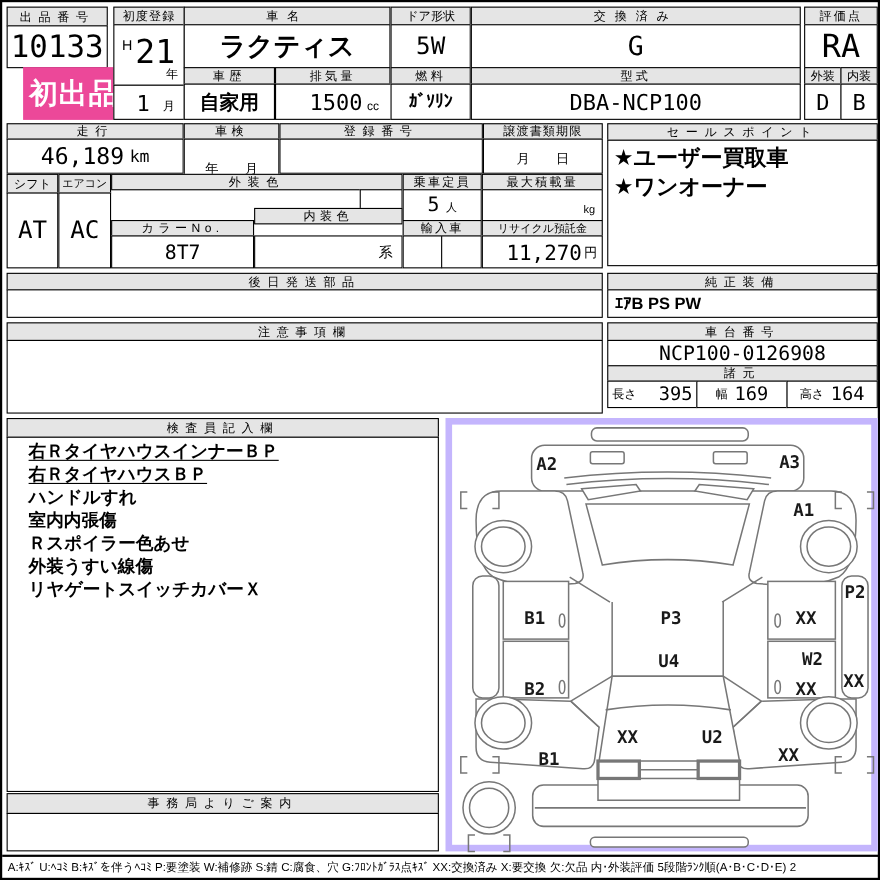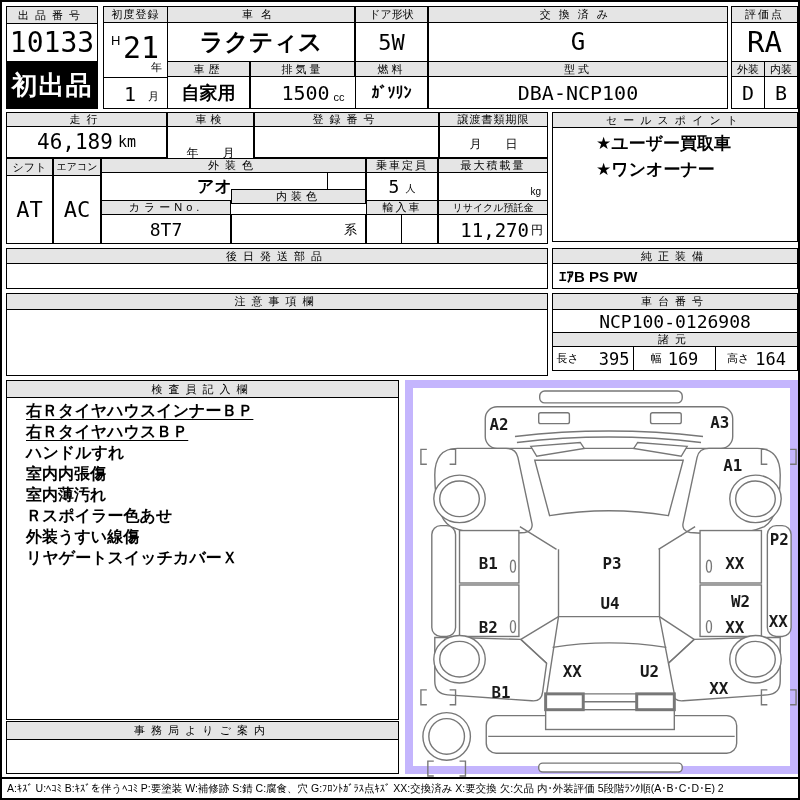--- a/index.html
+++ b/index.html
@@ -10,24 +10,24 @@
   .g{background:#e5e5e5;}
   .c{display:flex;align-items:center;justify-content:center;}
   .cl{display:flex;align-items:center;justify-content:flex-start;}
   .cb{display:flex;align-items:flex-end;justify-content:center;}
   .ce{display:flex;align-items:flex-end;justify-content:flex-end;}
   .mono{font-family:"DejaVu Sans Mono","Liberation Mono",monospace;}
   .hdr{font-size:11px;}
   .ls1{letter-spacing:1px}.ls2{letter-spacing:2px}.ls3{letter-spacing:3px}
   .ls4{letter-spacing:4px}.ls6{letter-spacing:6px}.ls8{letter-spacing:8px}
   .bold{font-weight:bold;}
-  .blackbox{background:#000000;color:#fff;}
+  .blackbox{background:#ec4899;color:#fff;margin-left:15px;}
   .insp-line{font-size:16px;font-weight:bold;line-height:21px;white-space:nowrap;}
   .insp-line.u{text-decoration:underline;text-underline-offset:3px;}
-  .sales-line{font-size:17px;font-weight:bold;line-height:26px;white-space:nowrap;margin-left:38px;}
+  .sales-line{font-size:20px;font-weight:bold;line-height:26px;white-space:nowrap;}
   svg text{font-family:"DejaVu Sans Mono","Liberation Mono",monospace;font-size:16px;font-weight:bold;fill:#1a1a1a;text-anchor:middle;}
   #footerbar{border-top:2px solid #000;border-bottom:2px solid #000;}
 </style>
 </head>
 <body>
 
 <div id="sheet">
 
   <div class="abs b g c hdr ls6" style="left:4px;top:4px;width:92px;height:18px">出品番号</div>
   <div class="abs b c mono" style="left:4px;top:21px;width:92px;height:39px;font-size:28px">10133</div>
@@ -96,21 +96,20 @@
       <div class="sales-line">★ユーザー買取車</div>
       <div class="sales-line">★ワンオーナー</div>
     </div>
 
   <div class="abs b g c hdr" style="left:4px;top:156px;width:47px;height:18px">シフト</div>
   <div class="abs b c mono" style="left:4px;top:173px;width:47px;height:69px;font-size:22px">AT</div>
   <div class="abs b g c" style="left:51px;top:156px;width:48px;height:18px;font-size:10px">エアコン</div>
   <div class="abs b c mono" style="left:51px;top:173px;width:48px;height:69px;font-size:22px">AC</div>
 
   <div class="abs b g c hdr ls6" style="left:99px;top:156px;width:265px;height:15px">外装色</div>
-  <div class="abs b c bold" style="left:99px;top:170px;width:227px;height:29px;font-size:17px">アオ</div>
   <div class="abs b" style="left:325px;top:170px;width:39px;height:29px"></div>
 
   <div class="abs b g c hdr ls2" style="left:364px;top:156px;width:72px;height:15px">乗車定員</div>
   <div class="abs b c" style="left:364px;top:170px;width:72px;height:29px">
     <span class="mono" style="font-size:18px">5</span>
     <span style="font-size:10px;margin-left:6px;align-self:flex-end;padding-bottom:4px">人</span>
   </div>
 
   <div class="abs b g c hdr ls2" style="left:436px;top:156px;width:110px;height:15px">最大積載量</div>
   <div class="abs b ce" style="left:436px;top:170px;width:110px;height:29px;font-size:10px;padding:0 6px 3px 0">kg</div>
@@ -156,30 +155,29 @@
     <span style="font-size:11px;margin-right:6px">高さ</span>
     <span class="mono" style="font-size:17px">164</span>
   </div>
 
   <div class="abs b g c hdr ls6" style="left:4px;top:378px;width:393px;height:18px">検査員記入欄</div>
   <div class="abs b" style="left:4px;top:395px;width:393px;height:323px;padding:2px 19px">
       <div class="insp-line u">右ＲタイヤハウスインナーＢＰ</div>
       <div class="insp-line u">右ＲタイヤハウスＢＰ</div>
       <div class="insp-line">ハンドルすれ</div>
       <div class="insp-line">室内内張傷</div>
-      <div class="insp-line">室内薄汚れ</div>
       <div class="insp-line">Ｒスポイラー色あせ</div>
       <div class="insp-line">外装うすい線傷</div>
       <div class="insp-line">リヤゲートスイッチカバーＸ</div>
     </div>
 
   <div class="abs b g c hdr ls6" style="left:4px;top:719px;width:393px;height:19px">事務局よりご案内</div>
   <div class="abs b" style="left:4px;top:737px;width:393px;height:35px"></div>
 
-  <div class="abs" style="left:403px;top:378px;width:393px;height:394px;border:8px solid #c4b5fd;background:#fff">
+  <div class="abs" style="left:403px;top:378px;width:393px;height:394px;border:6px solid #c4b5fd;background:#fff">
     <svg width="389" height="390" viewBox="0 0 393 394" preserveAspectRatio="none">
       <g fill="#fff" stroke="#777" stroke-width="1.4">
 
         <rect x="128" y="3" width="144" height="12" rx="5"></rect>
         <rect x="73" y="19" width="250" height="42" rx="12"></rect>
         <rect x="127" y="25" width="31" height="11" rx="2"></rect>
         <rect x="240" y="25" width="31" height="11" rx="2"></rect>
 
         <path d="M22,88 Q22,61 45,61 L94,61 Q104,61 106,70 L120,136 Q122,144 113,146 L98,147 Q60,150 38,140 Q22,130 22,88 Z"></path>
         <path d="M371,88 Q371,61 348,61 L299,61 Q289,61 287,70 L273,136 Q271,144 280,146 L295,147 Q333,150 355,140 Q371,130 371,88 Z"></path>

